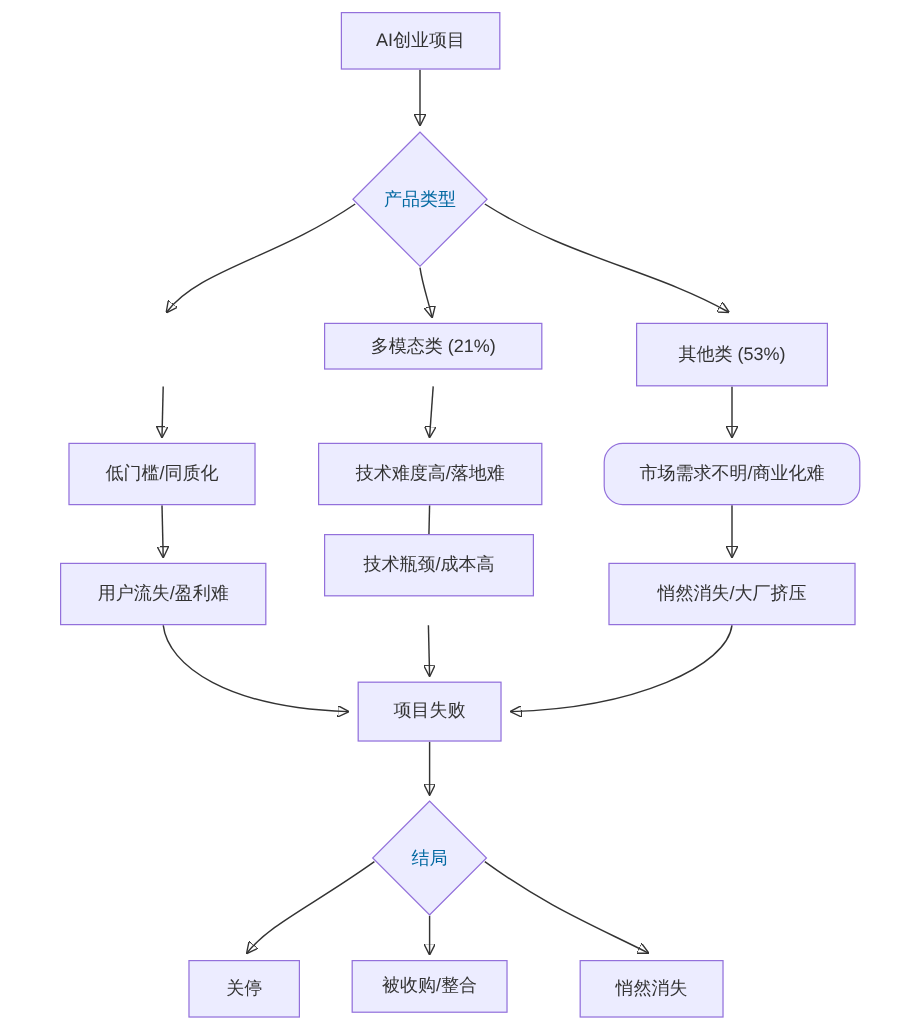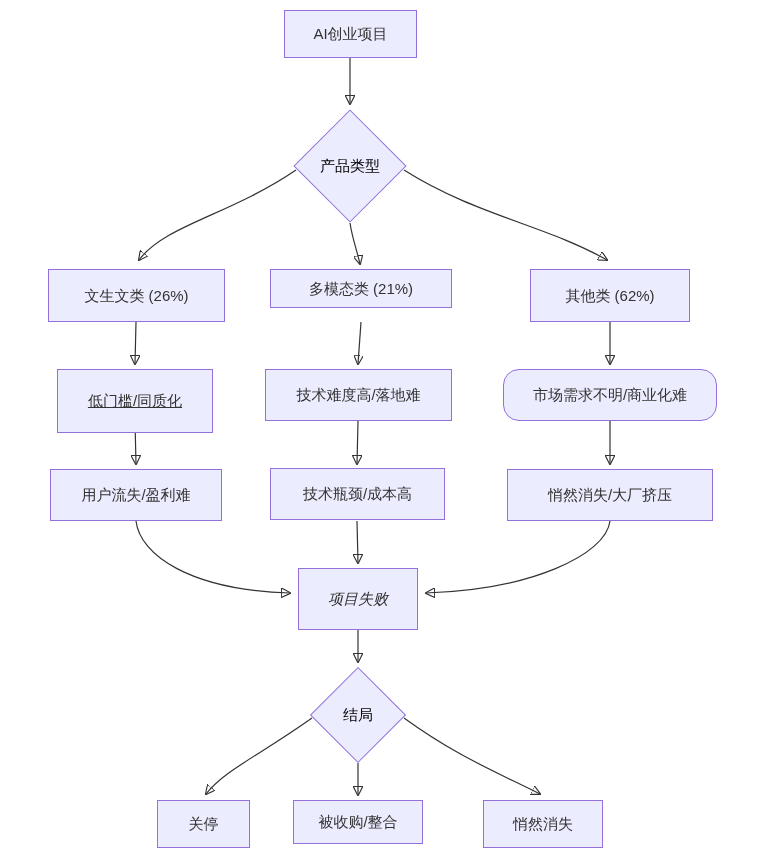--- a/index.html
+++ b/index.html
@@ -18,36 +18,36 @@
   }
   .diamond { position:absolute; }
   .diamond .shape {
     position:absolute; box-sizing:border-box;
     background:#ECECFF; border:1.2px solid #9370DB;
     transform:rotate(45deg);
   }
   .diamond .dlabel {
     position:absolute; left:0; top:0; right:0; bottom:0;
     display:flex; align-items:center; justify-content:center;
-    color:#000000; font-size:15px; white-space:nowrap;
+    color:#0369a1; font-size:15px; white-space:nowrap;
   }
   
   #n-root    { left:284px; top:10px;  width:133px; height:48px; }
   #n-d1      { left:293px; top:109px; width:114px; height:114px; }
   #n-d1 .shape { left:17px; top:17px; width:80px; height:80px; }
   #n-b1      { left:48px;  top:269px; width:177px; height:53px; }
   #n-b2      { left:270px; top:269px; width:182px; height:39px; }
   #n-b3      { left:530px; top:269px; width:160px; height:53px; }
-  #n-c1      { left:57px;  top:369px; width:156px; height:64px;text-decoration:underline; }
+  #n-c1      { left:57px;  top:369px; width:156px; height:52px; }
   #n-c2      { left:265px; top:369px; width:187px; height:52px; }
   #n-c3      { left:503px; top:369px; width:214px; height:52px;border-radius:16px; }
   #n-e1      { left:50px;  top:469px; width:172px; height:52px;text-align:right; }
-  #n-e2      { left:270px; top:468px; width:175px; height:52px; }
+  #n-e2      { left:270px; top:445px; width:175px; height:52px; }
   #n-e3      { left:507px; top:469px; width:206px; height:52px; }
-  #n-fail    { left:298px; top:568px; width:120px; height:62px;font-style:italic; }
+  #n-fail    { left:298px; top:568px; width:120px; height:50px; }
   #n-d2      { left:310px; top:667px; width:96px;  height:96px; }
   #n-d2 .shape { left:14px; top:14px; width:68px; height:68px; }
   #n-f1      { left:157px; top:800px; width:93px;  height:48px; }
   #n-f2      { left:293px; top:800px; width:130px; height:44px; }
   #n-f3      { left:483px; top:800px; width:120px; height:48px; }
 </style>
 </head>
 <body>
 
 <div class="canvas">
@@ -77,23 +77,22 @@
     <path d="M404,718 C455,755 492,770 540,794" marker-end="url(#arrow)"></path>
   </svg>
 
   <div id="n-root" class="node">AI创业项目</div>
 
   <div id="n-d1" class="diamond">
     <div class="shape"></div>
     <div class="dlabel">产品类型</div>
   </div>
 
-  <div id="n-b1" class="node">文生文类 (26%)</div>
   <div id="n-b2" class="node">多模态类 (21%)</div>
-  <div id="n-b3" class="node">其他类 (62%)</div>
+  <div id="n-b3" class="node">其他类 (53%)</div>
 
   <div id="n-c1" class="node">低门槛/同质化</div>
   <div id="n-c2" class="node">技术难度高/落地难</div>
   <div id="n-c3" class="node">市场需求不明/商业化难</div>
 
   <div id="n-e1" class="node">用户流失/盈利难</div>
   <div id="n-e2" class="node">技术瓶颈/成本高</div>
   <div id="n-e3" class="node">悄然消失/大厂挤压</div>
 
   <div id="n-fail" class="node">项目失败</div>

